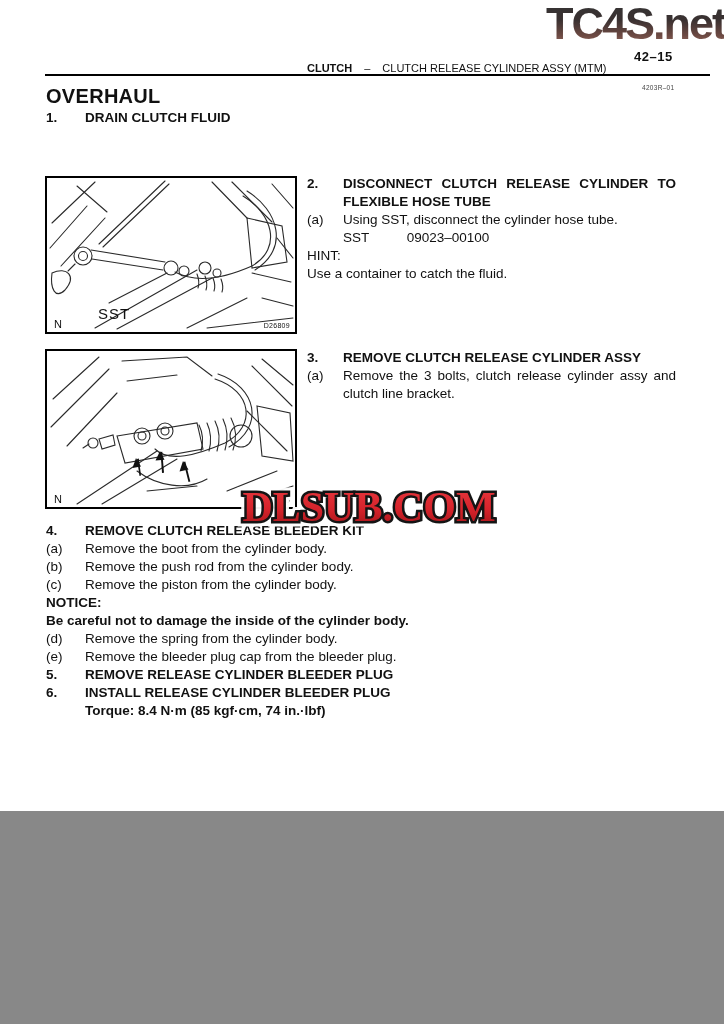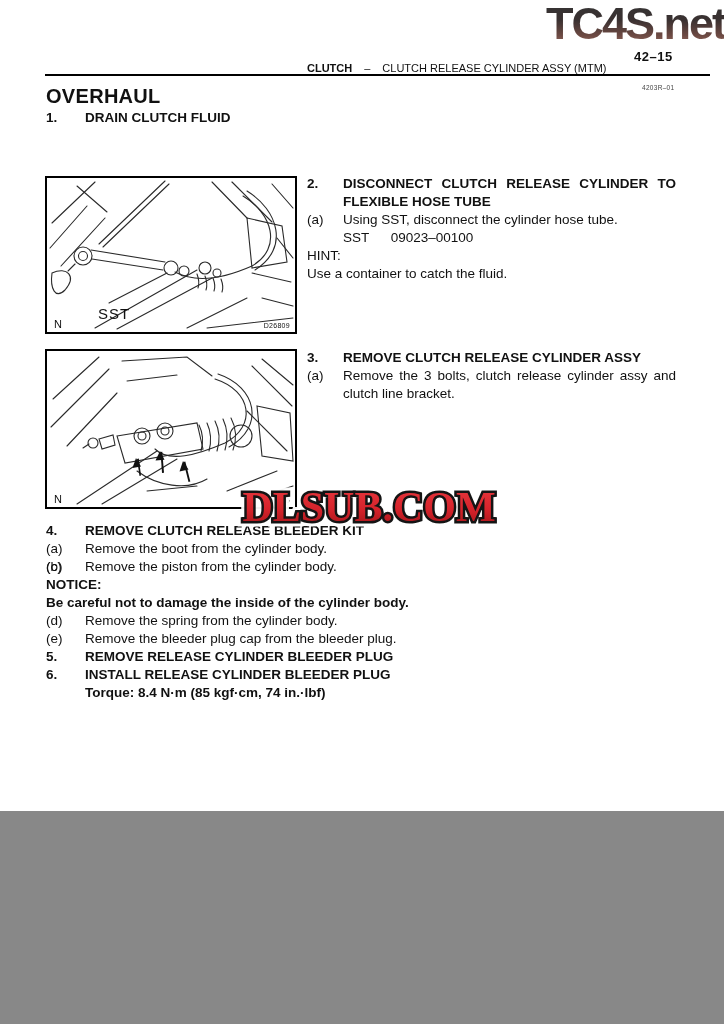--- a/index.html
+++ b/index.html
@@ -41,21 +41,21 @@
   .figsst{position:absolute;left:51px;top:127px;font-size:15px;letter-spacing:1px;}
 
   
   .rcol{left:307px;width:369px;font-size:13.5px;line-height:18px;}
   .rc2{top:175px;}
   .rc3{top:349px;}
   .li{position:relative;padding-left:36px;}
   .li .mk{position:absolute;left:0;top:0;}
   .just{text-align:justify;}
   .jlast{text-align:justify;text-align-last:justify;}
-  .sstv{margin-left:18px;}
+  .sstv{margin-left:34px;}
 
   
   .mlist{left:46px;top:522px;width:632px;font-size:13.5px;line-height:18px;z-index:2;}
   .mlist .li{padding-left:39px;}
   .ind{padding-left:39px;}
 
   
   .floft{left:55px;top:957px;font-size:9.5px;white-space:pre;color:#222;}
   .authfrag{left:413px;top:984px;font-family:"Liberation Serif",serif;font-weight:bold;font-size:13.5px;z-index:3;}
   .pagefrag{left:637px;top:1022px;font-size:16px;font-weight:bold;z-index:3;}
@@ -226,20 +226,21 @@
     <div class="li b">
       <span class="mk">4.</span>
       <span>REMOVE CLUTCH RELEASE BLEEDER KIT</span>
     </div>
     <div class="li">
       <span class="mk">(a)</span>
       <span>Remove the boot from the cylinder body.</span>
     </div>
     <div class="li">
       <span class="mk">(b)</span>
+      <span>Remove the push rod from the cylinder body.</span>
     </div>
     <div class="li">
       <span class="mk">(c)</span>
       <span>Remove the piston from the cylinder body.</span>
     </div>
     <div class="b">NOTICE:</div>
     <div class="b">Be careful not to damage the inside of the cylinder body.</div>
     <div class="li">
       <span class="mk">(d)</span>
       <span>Remove the spring from the cylinder body.</span>

